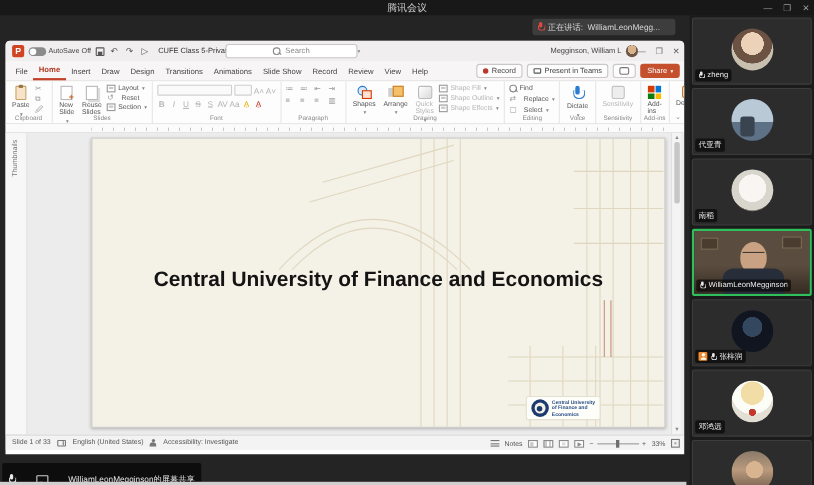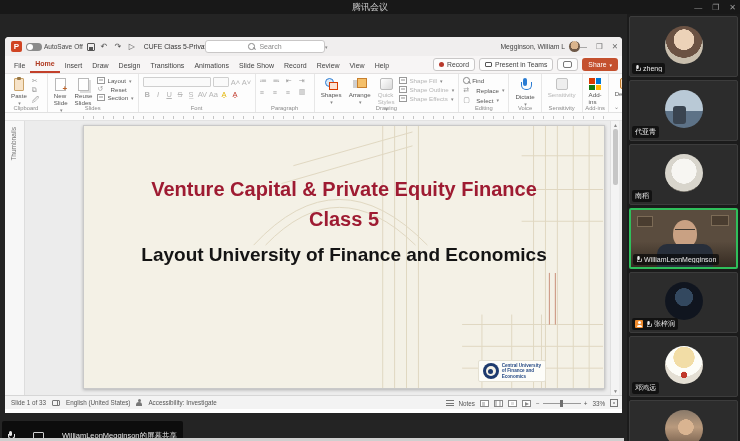--- a/index.html
+++ b/index.html
@@ -203,20 +203,25 @@
     <span class="mtb-title">腾讯会议</span>
     <div class="mtb-ctrls">
       <span>—</span>
       <span>❐</span>
       <span>✕</span>
     </div>
   </div>
 
   <div class="stage">
 
+    <div class="speak-pill">
+      <span class="mic-ico mic-red"></span>
+      <span class="txt">正在讲话:</span>
+      <span class="txt">WilliamLeonMegg...</span>
+    </div>
 
     <div class="ppt">
 
       <div class="ptitle">
         <span class="ppt-logo">P</span>
         <span class="autosave">
           <span class="toggle"></span>
           <span>AutoSave</span>
           <span>Off</span>
         </span>
@@ -473,25 +478,21 @@
                 <path d="M430 190 V264"></path>
                 <path d="M460 190 V264"></path>
               <path d="M210 40 L330 6"></path>
                 <path d="M198 58 L330 20"></path>
             </g>
             <g stroke="#b2593f" stroke-width="1.2" fill="none" opacity="0.55">
               <path d="M468 148 V200"></path>
                 <path d="M474 148 V200"></path>
             </g>
           </svg>
-          <div class="s-title">
-            <div>Venture Capital &amp; Private Equity Finance</div>
-            <div>Class 5</div>
-          </div>
-          <div class="s-sub">Layout University of Finance and Economics</div>
+          <div class="s-sub">Central University of Finance and Economics</div>
 
 
           <div class="cufe-logo">
             <span class="cufe-seal"></span>
             <span class="cufe-texts">
               <span>Central University</span>
               <span>of Finance and</span>
               <span>Economics</span>
             </span>
           </div>

